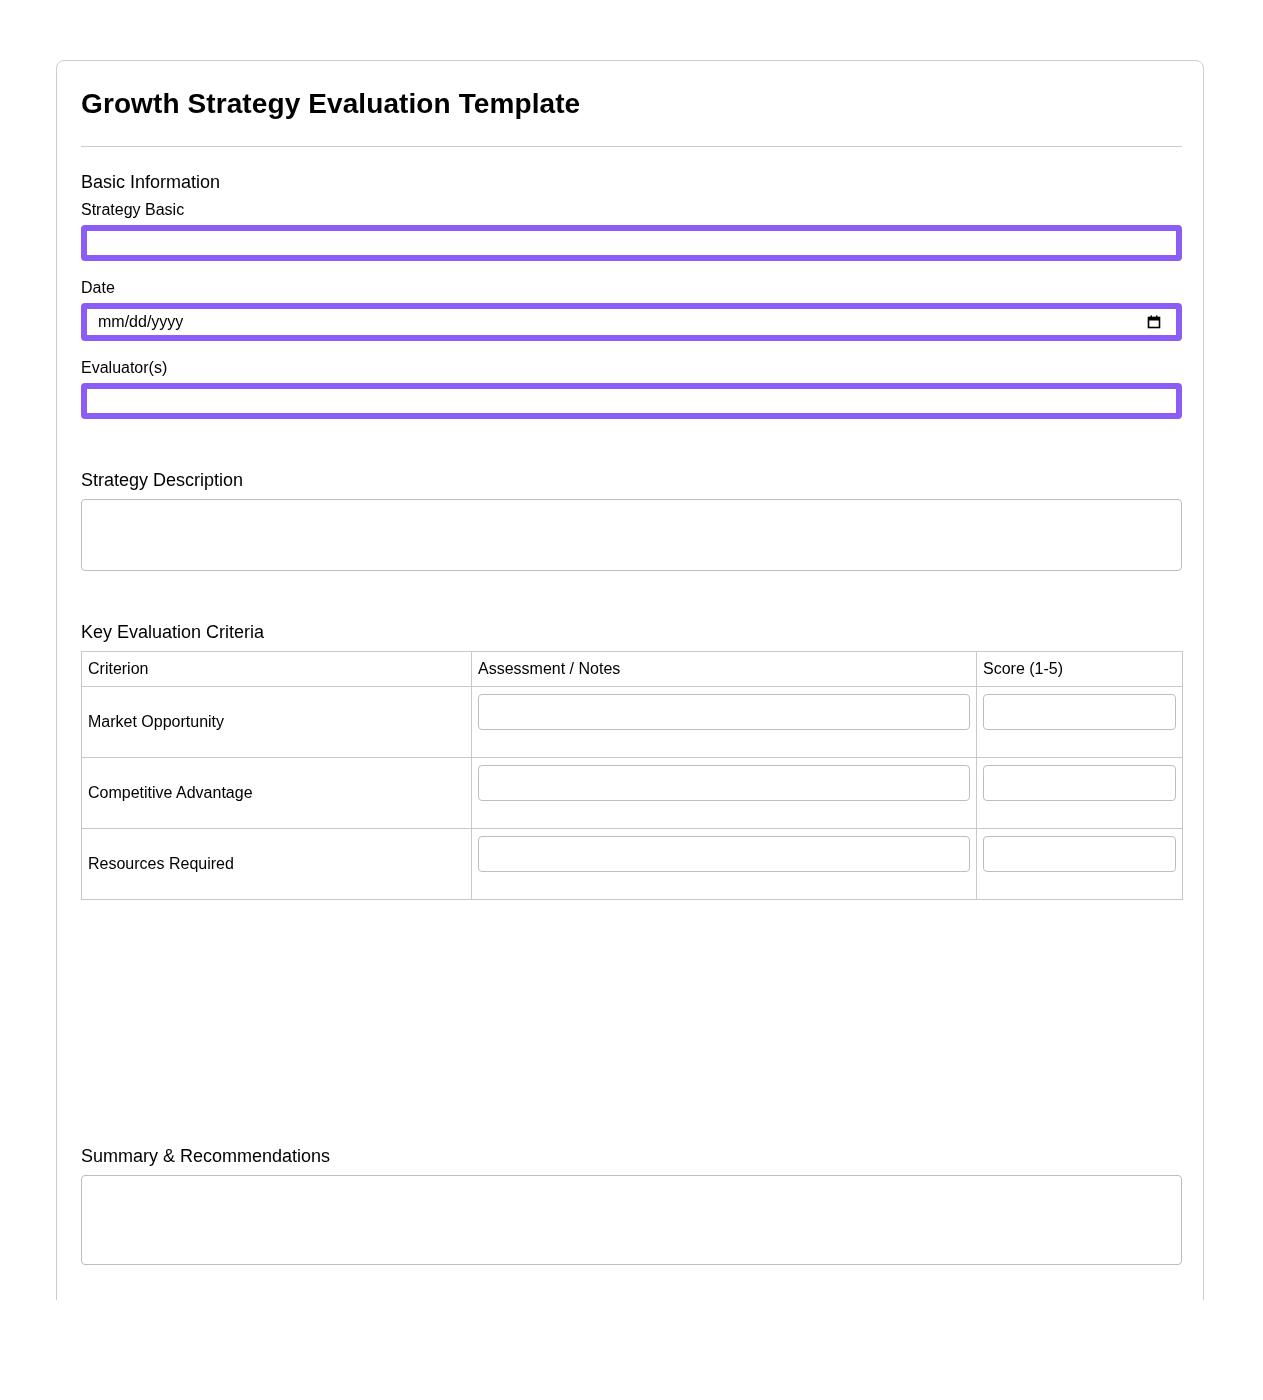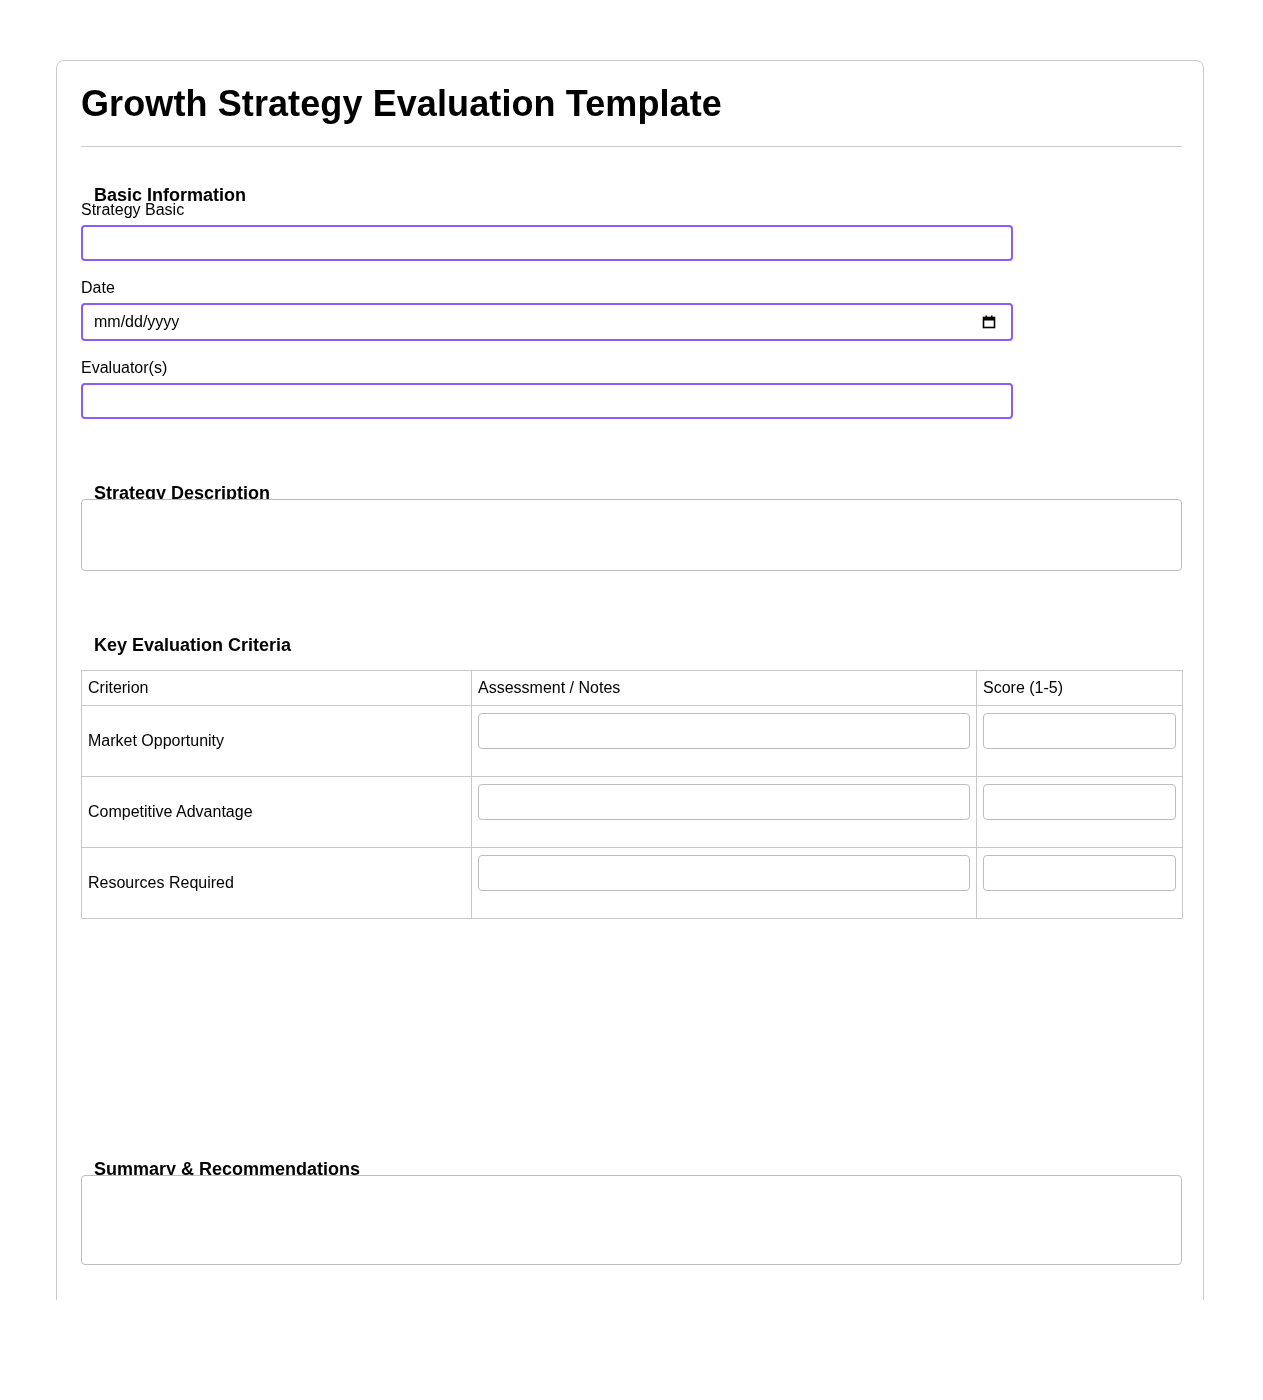--- a/index.html
+++ b/index.html
@@ -38,53 +38,53 @@
       position: absolute;
       left: 24px;
       top: 0;
       width: 1101px;
     }
     h1.page-title {
       margin: 0;
       position: absolute;
       top: 23px;
       left: 0;
-      font-size: 36px;
+      font-size: 28px;
       font-weight: bold;
       line-height: 40px;
       letter-spacing: 0.1px;
     }
     .title-rule {
       position: absolute;
       top: 85px;
       left: 0;
       width: 1101px;
       height: 0;
       border-top: 1px solid #cccccc;
     }
     .section-heading {
       position: absolute;
       left: 0;
       font-size: 18px;
       line-height: 22px;
-      font-weight: bold;
-      margin: 13px;
+      font-weight: normal;
+      margin: 0;
     }
     .field-label {
       position: absolute;
       left: 0;
       font-size: 16px;
       line-height: 20px;
     }
     .text-input {
       position: absolute;
       left: 0;
-      width: 932px;
-      box-sizing: border-box;
-      border: 2px solid #8b5cf6;
+      width: 1101px;
+      box-sizing: border-box;
+      border: 6px solid #8b5cf6;
       border-radius: 4px;
       background: #fff;
       font-family: "Liberation Sans", "DejaVu Sans", sans-serif;
       font-size: 16px;
       padding: 0 10px;
       outline: none;
       gap: 24px;
     }
     .date-input {
       display: flex;
@@ -118,21 +118,20 @@
       outline: none;
     }
     table.criteria-table {
       position: absolute;
       left: 0;
       top: 590px;
       width: 1101px;
       border-collapse: collapse;
       table-layout: fixed;
       font-size: 16px;
-      margin-top: 19px;
     }
     table.criteria-table th,
     table.criteria-table td {
       border: 1px solid #c8c8c8;
       padding: 0 6px;
       text-align: left;
       font-weight: normal;
       box-sizing: border-box;
     }
     table.criteria-table thead th {

